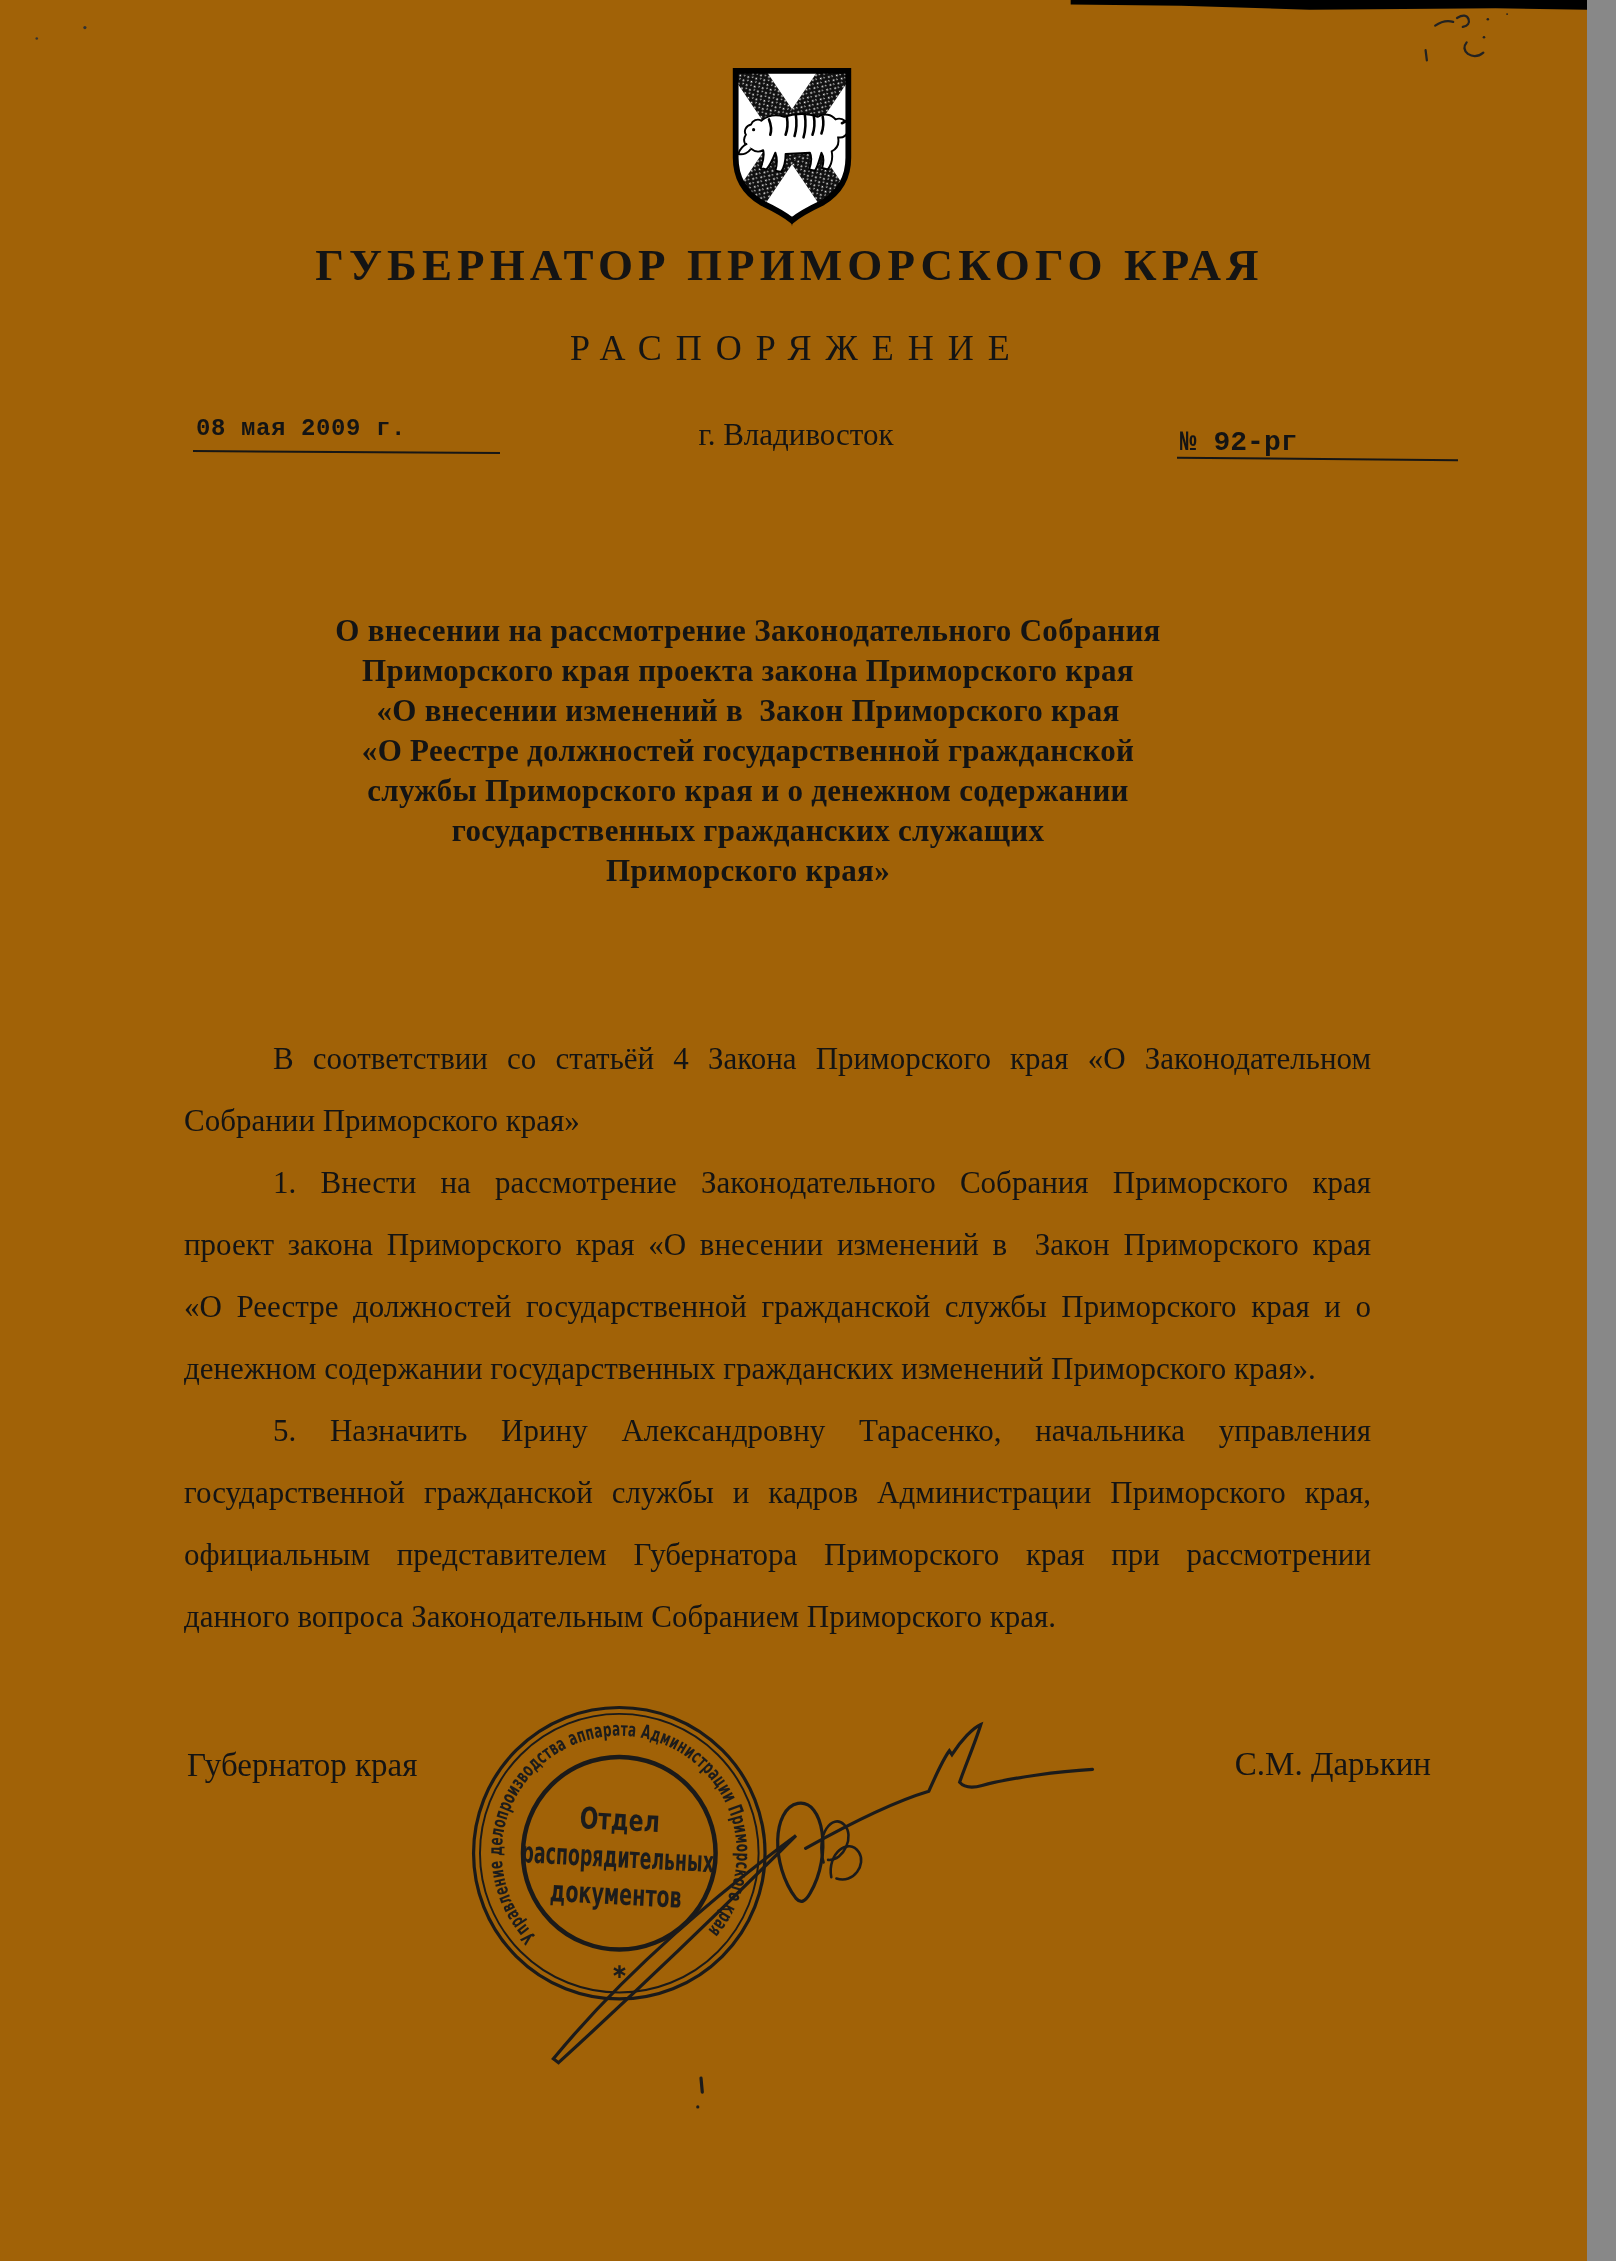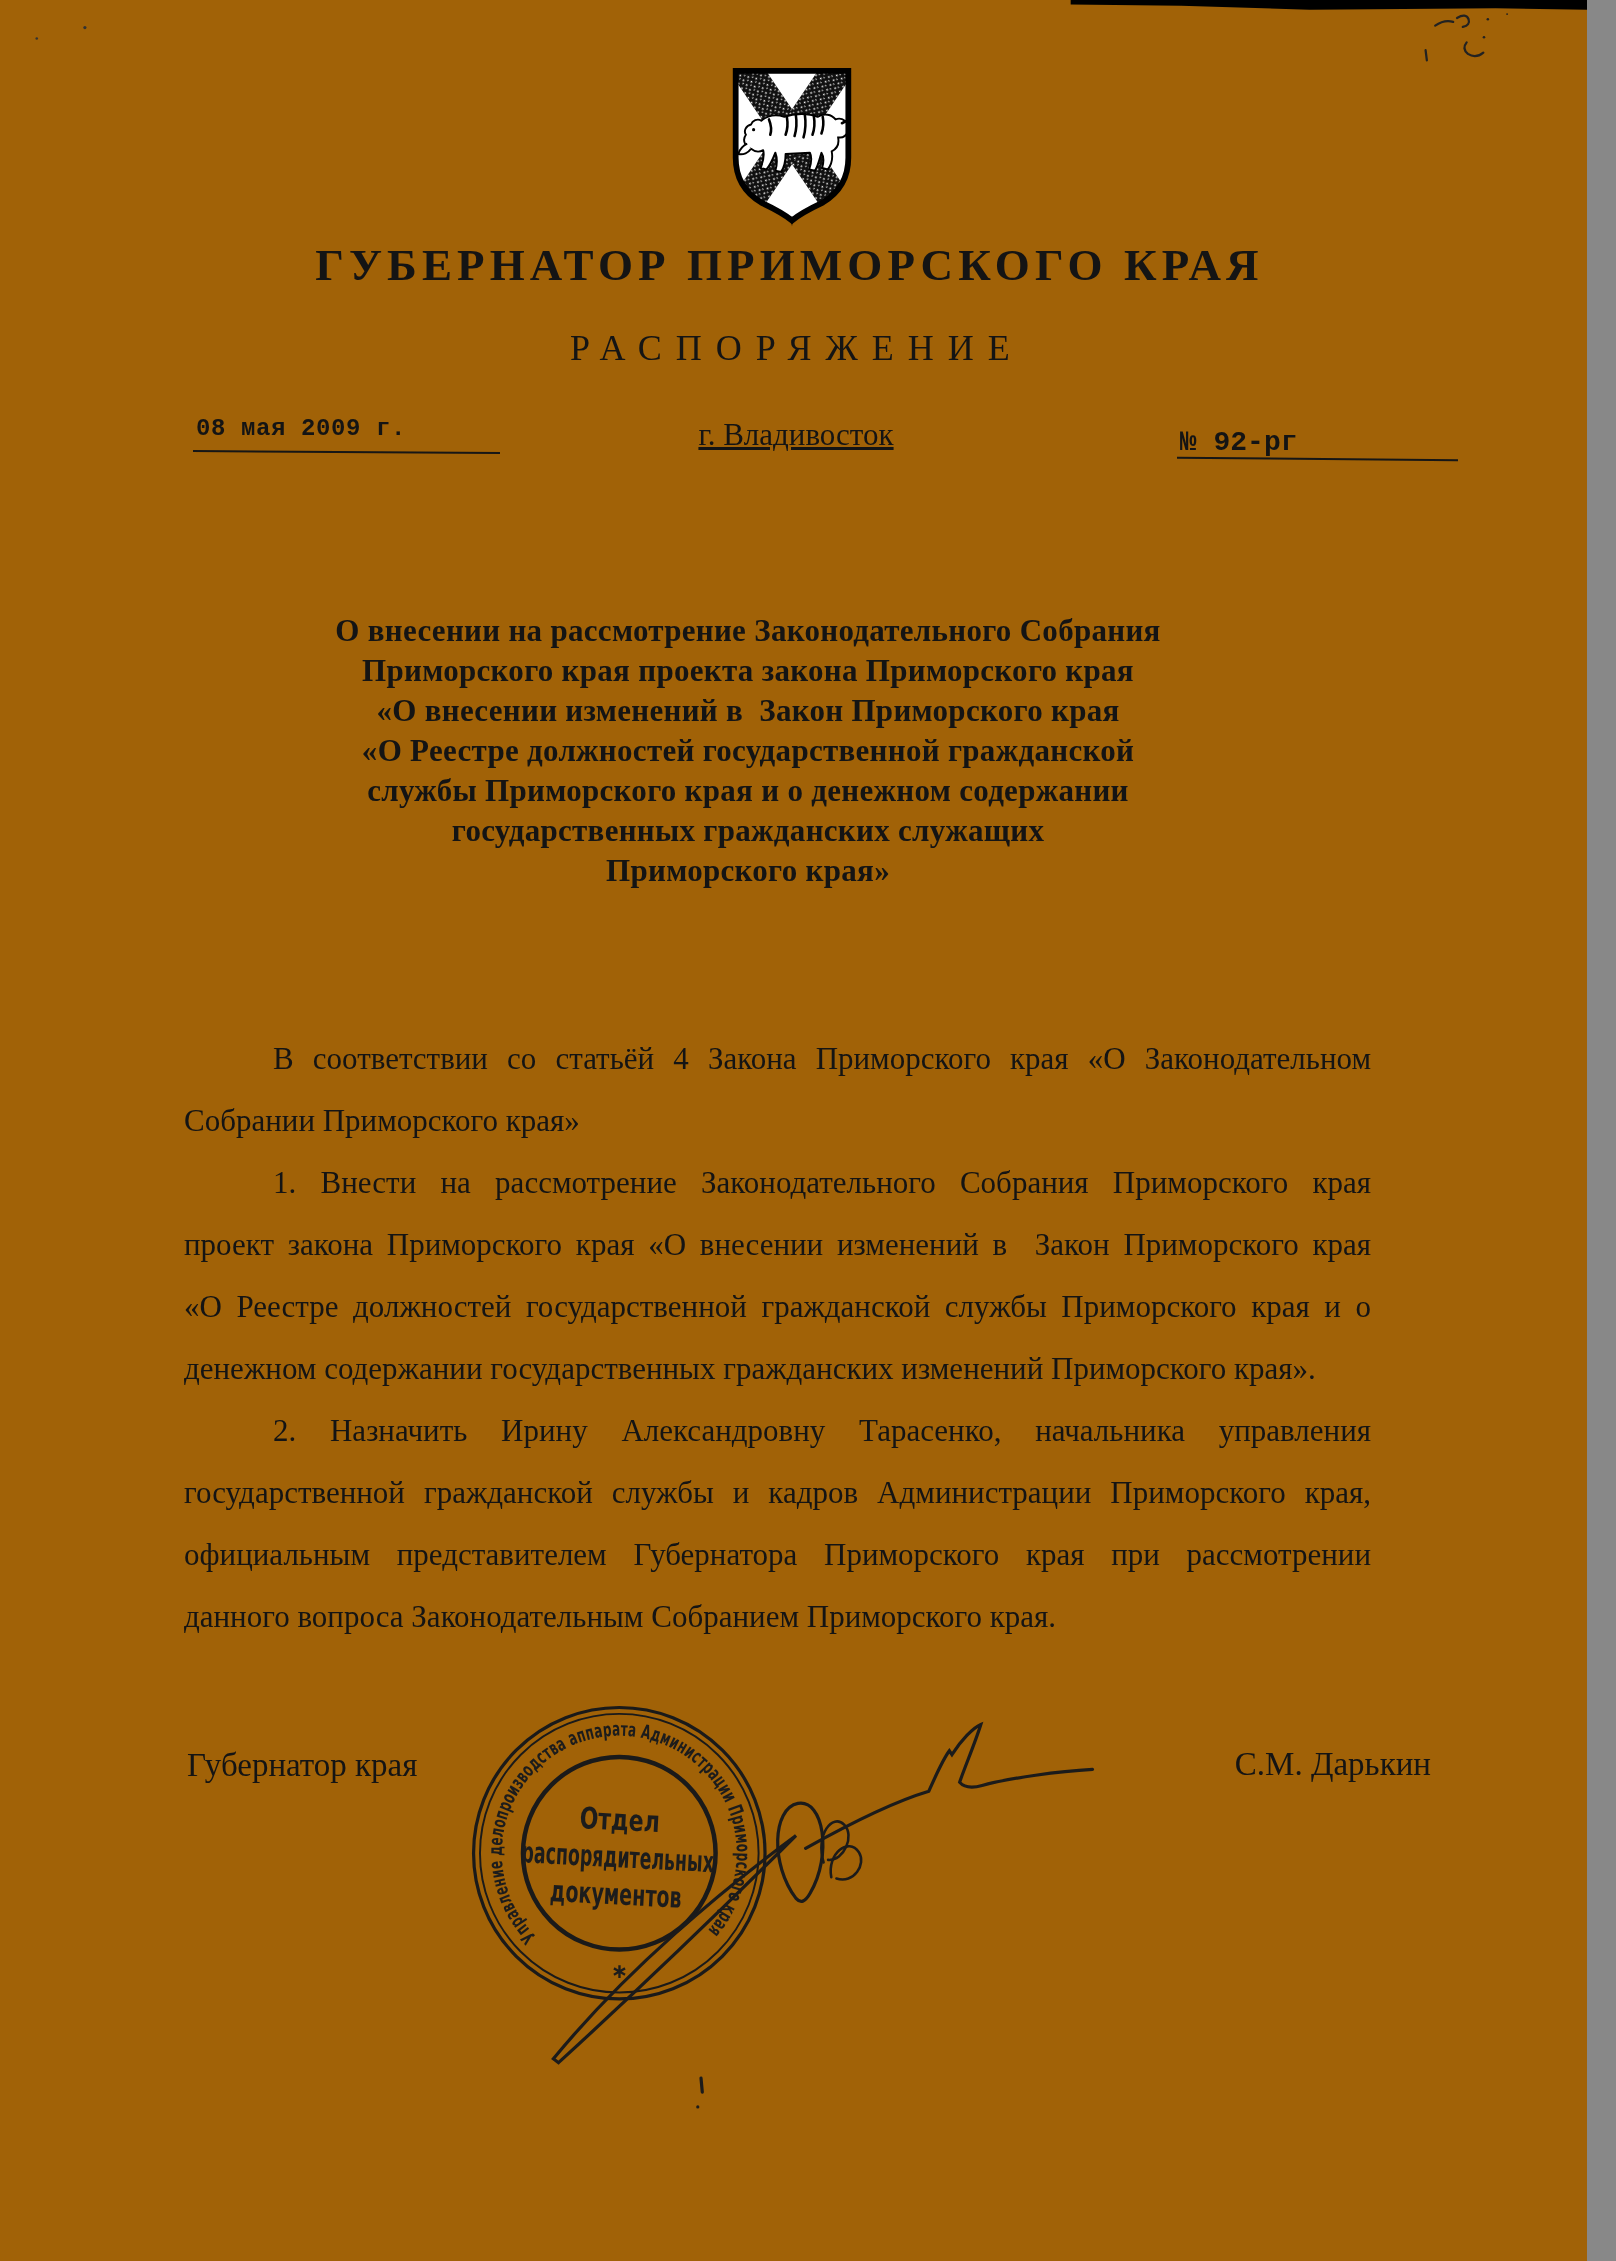--- a/index.html
+++ b/index.html
@@ -20,21 +20,21 @@
   
   .emblem{position:absolute;left:728px;top:63px;width:128px;height:164px;}
   
   .date-field{
     position:absolute;left:196px;top:415px;width:302px;
     font-family:"Liberation Mono","DejaVu Sans Mono",monospace;
     font-weight:bold;font-size:24px;white-space:nowrap;letter-spacing:0.6px;
   }
   .city-field{
     position:absolute;left:642px;top:417px;width:308px;text-align:center;
-    font-size:31px;white-space:nowrap;text-decoration:underline;
+    font-size:31px;white-space:nowrap;
   }
   .number-field{
     position:absolute;left:1180px;top:427px;
     font-family:"Liberation Mono","DejaVu Sans Mono",monospace;
     font-weight:bold;font-size:28px;white-space:nowrap;
   }
   .num-label{margin-right:16.7px;}
   .underline-left{
     position:absolute;left:193px;top:451px;width:307px;height:0;
     border-top:2.6px solid #161616;transform:rotate(0.35deg);
@@ -135,21 +135,21 @@
       <div class="sline">Приморского края»</div>
     </div>
 
   <div class="body-text">
       <div class="bline first">В соответствии со статьёй 4 Закона Приморского края «О Законодательном</div>
       <div class="bline last">Собрании Приморского края»</div>
       <div class="bline first">1. Внести на рассмотрение Законодательного Собрания Приморского края</div>
       <div class="bline">проект закона Приморского края «О внесении изменений в&nbsp; Закон Приморского края</div>
       <div class="bline">«О Реестре должностей государственной гражданской службы Приморского края и о</div>
       <div class="bline last">денежном содержании государственных гражданских изменений Приморского края».</div>
-      <div class="bline first">2. Назначить Ирину Александровну Тарасенко, начальника управления</div>
+      <div class="bline first">5. Назначить Ирину Александровну Тарасенко, начальника управления</div>
       <div class="bline">государственной гражданской службы и кадров Администрации Приморского края,</div>
       <div class="bline">официальным представителем Губернатора Приморского края при рассмотрении</div>
       <div class="bline last">данного вопроса Законодательным Собранием Приморского края.</div>
     </div>
 
   <div class="sig-position">Губернатор края</div>
   <div class="sig-name">С.М. Дарькин</div>
 
   <svg class="stamp" viewBox="0 0 500 500">
     <circle cx="245" cy="248" r="227" fill="none" stroke="#1a1a1a" stroke-width="5"></circle>

